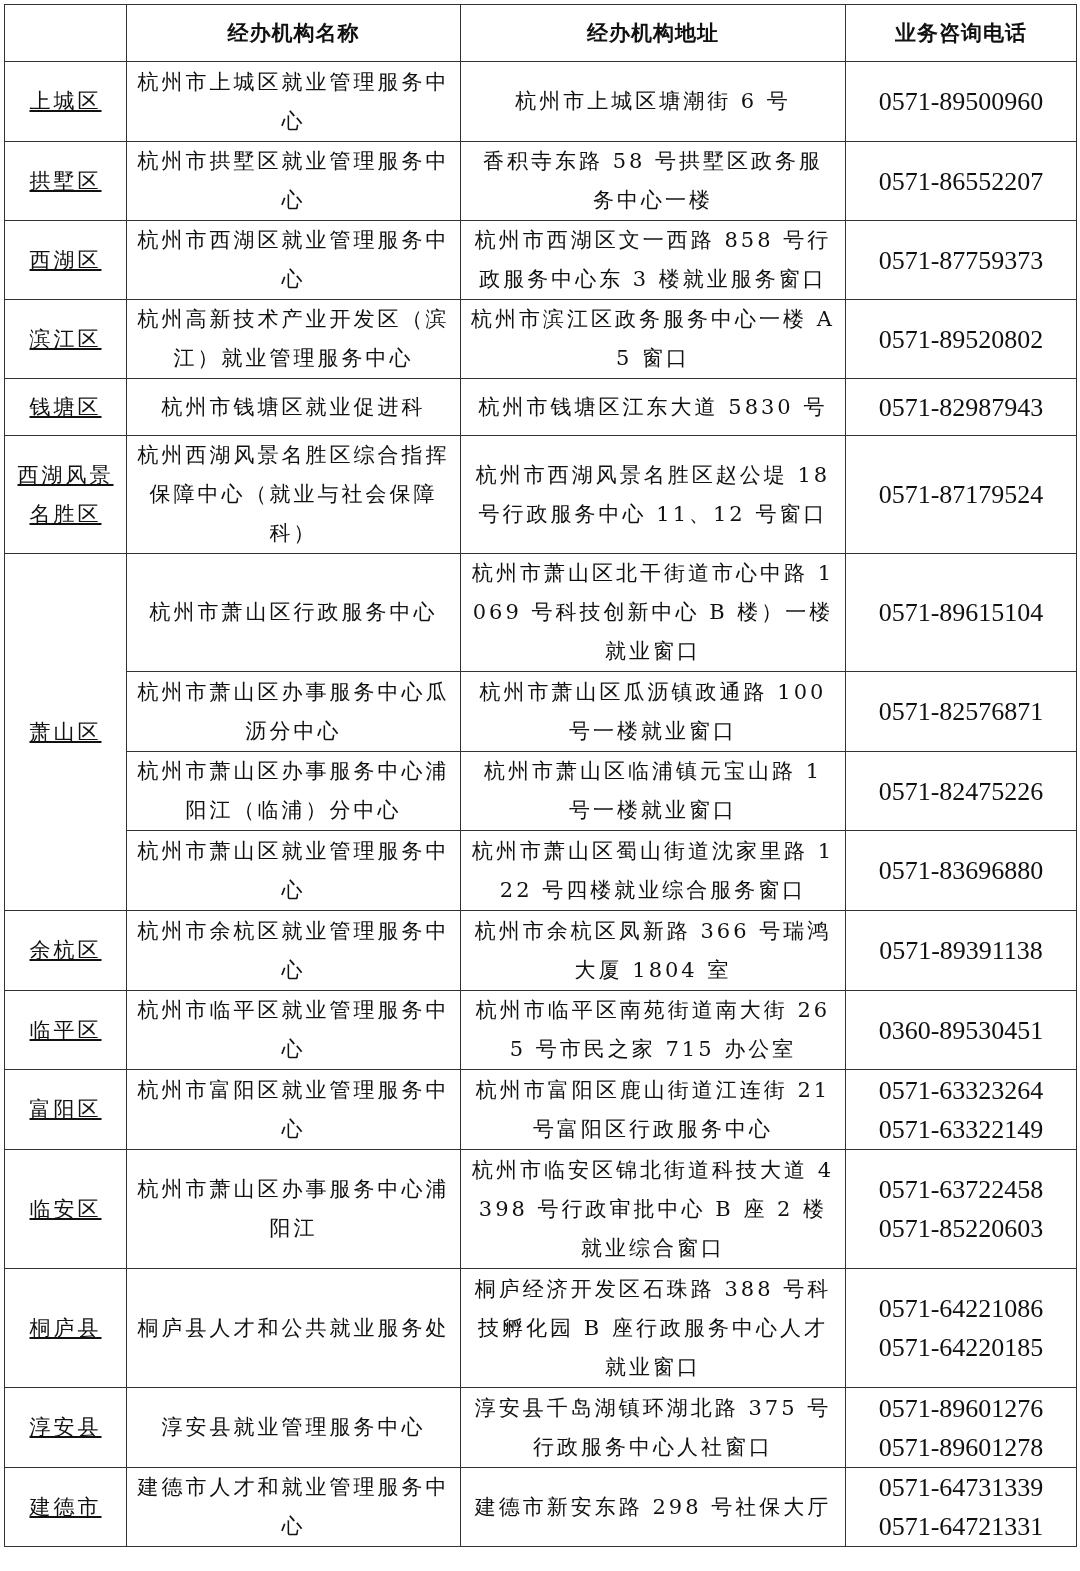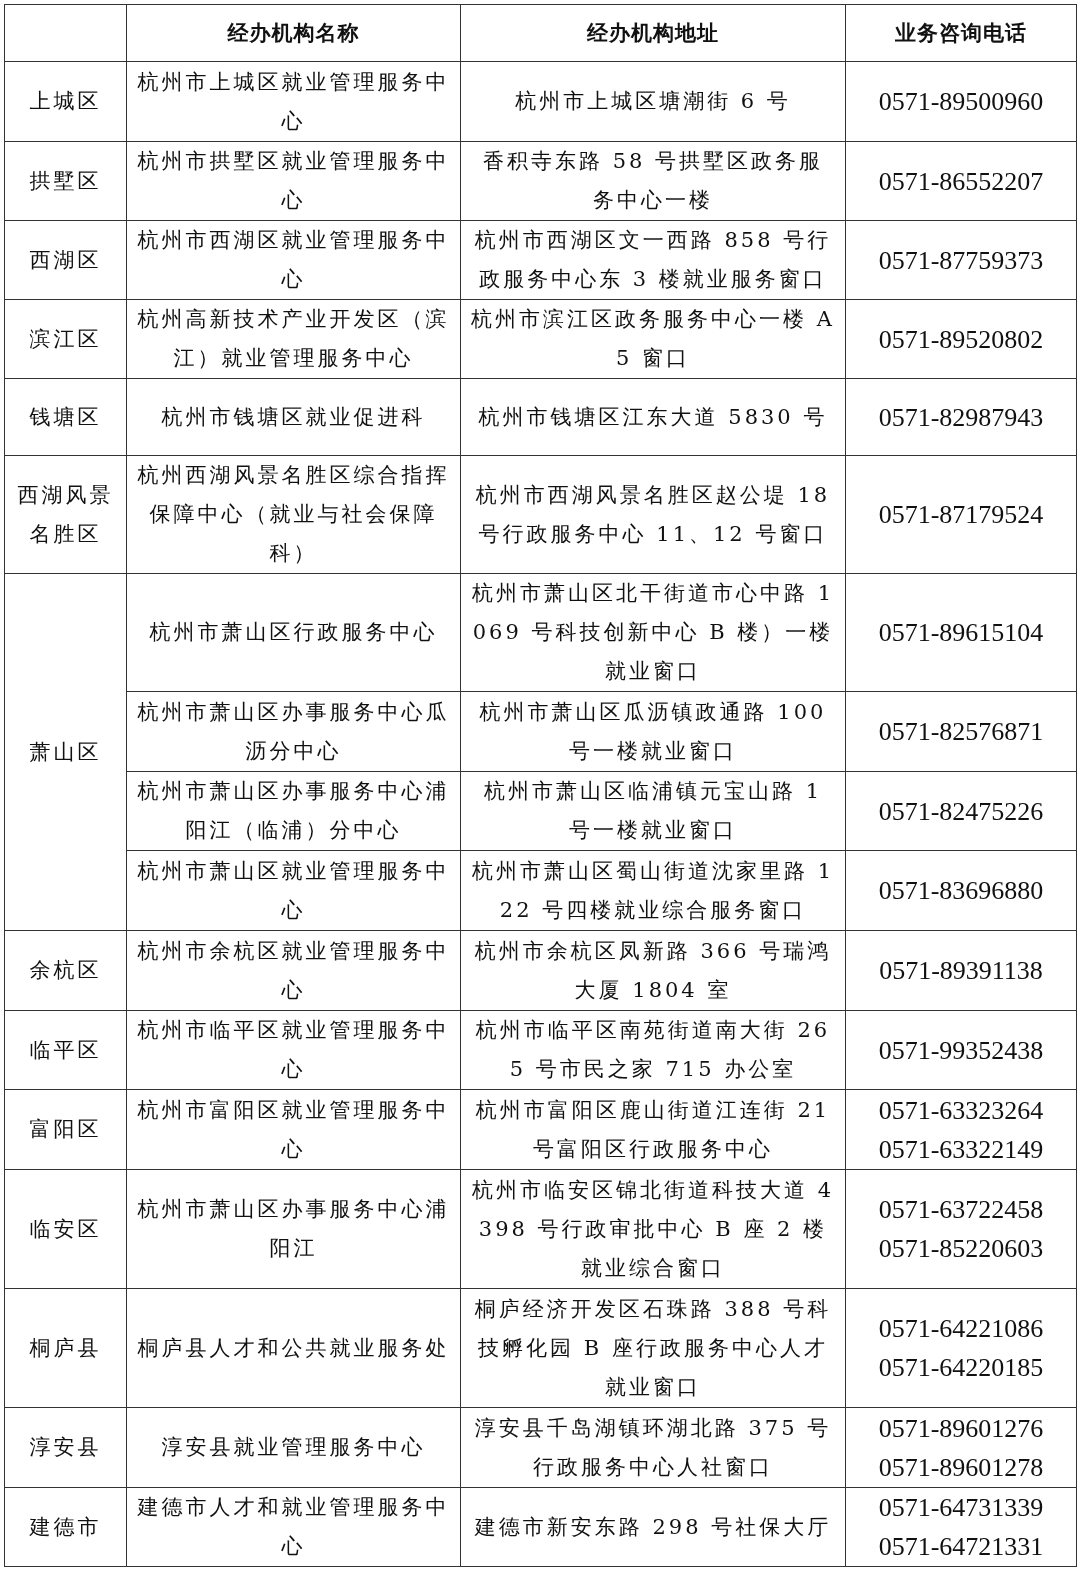--- a/index.html
+++ b/index.html
@@ -6,21 +6,21 @@
   body { width: 1080px; height: 1571px; position: relative; overflow: hidden;
          font-family: "DejaVu Serif", "Liberation Serif", serif; color: #111; }
   table { position: absolute; left: 4px; top: 4px; border-collapse: collapse;
           table-layout: fixed; width: 1072px; }
   td, th { border: 1.5px solid #333; text-align: center; vertical-align: middle;
            padding: 0 10px; font-size: 21px; line-height: 39px; letter-spacing: 3px;
            font-weight: normal; word-break: break-all; }
   th { font-weight: bold; letter-spacing: 1px; font-family: "DejaVu Sans", "Liberation Sans", sans-serif; font-size: 21px; }
   .phone { letter-spacing: 0; font-family: "Liberation Serif", "DejaVu Serif", serif; font-size: 26px; }
   .phone span { display: block; }
-  .district { padding: 0 6px; }
+  .district { padding: 0 6px; text-decoration: underline; }
 </style>
 </head>
 <body>
 
 <table>
   <colgroup>
     <col style="width:122px">
       <col style="width:334px">
       <col style="width:385px">
       <col style="width:231px">
@@ -59,21 +59,21 @@
         </td>
     </tr>
     <tr style="height:79px">
       <td class="district">滨江区</td>
       <td>杭州高新技术产业开发区（滨江）就业管理服务中心</td>
       <td>杭州市滨江区政务服务中心一楼 A5 窗口</td>
       <td class="phone">
           <span>0571-89520802</span>
         </td>
     </tr>
-    <tr style="height:77px">
+    <tr style="height:57px">
       <td class="district">钱塘区</td>
       <td>杭州市钱塘区就业促进科</td>
       <td>杭州市钱塘区江东大道 5830 号</td>
       <td class="phone">
           <span>0571-82987943</span>
         </td>
     </tr>
     <tr style="height:117px">
       <td class="district">西湖风景名胜区</td>
       <td>杭州西湖风景名胜区综合指挥保障中心（就业与社会保障科）</td>
@@ -117,21 +117,21 @@
       <td>杭州市余杭区凤新路 366 号瑞鸿大厦 1804 室</td>
       <td class="phone">
           <span>0571-89391138</span>
         </td>
     </tr>
     <tr style="height:79px">
       <td class="district">临平区</td>
       <td>杭州市临平区就业管理服务中心</td>
       <td>杭州市临平区南苑街道南大街 265 号市民之家 715 办公室</td>
       <td class="phone">
-          <span>0571-99352438</span>
+          <span>0360-89530451</span>
         </td>
     </tr>
     <tr style="height:80px">
       <td class="district">富阳区</td>
       <td>杭州市富阳区就业管理服务中心</td>
       <td>杭州市富阳区鹿山街道江连街 21 号富阳区行政服务中心</td>
       <td class="phone">
           <span>0571-63323264</span>
           <span>0571-63322149</span>
         </td>

